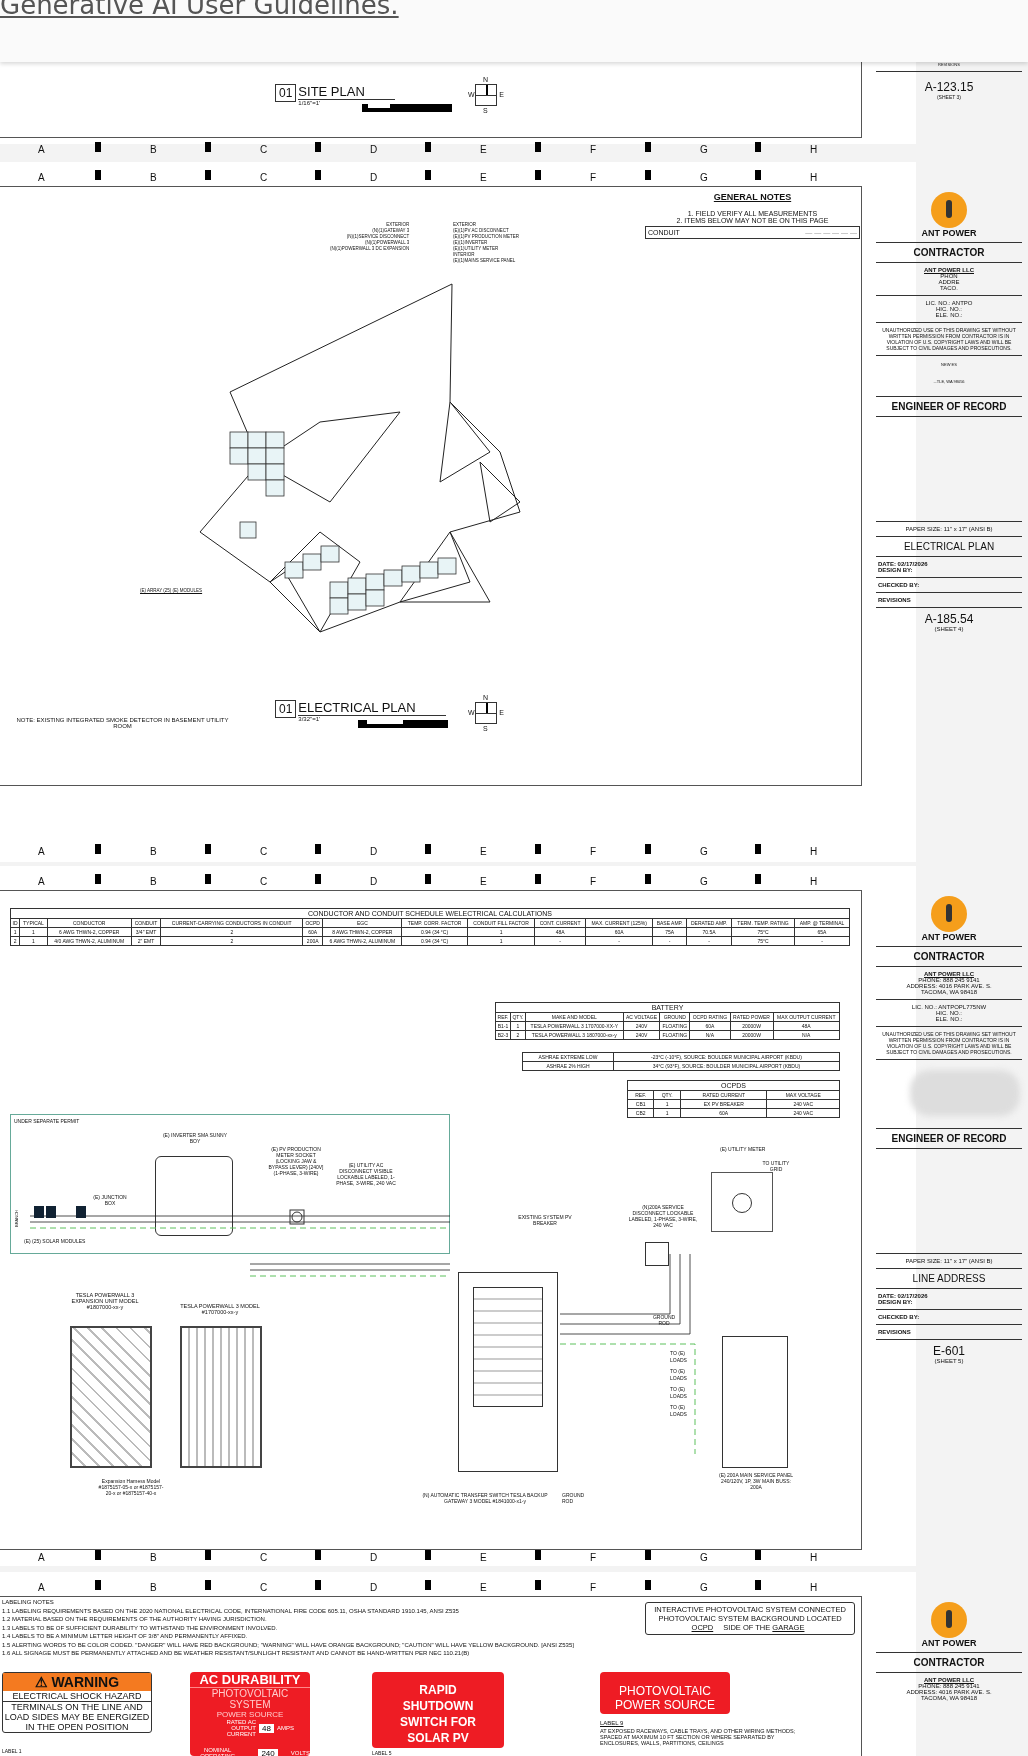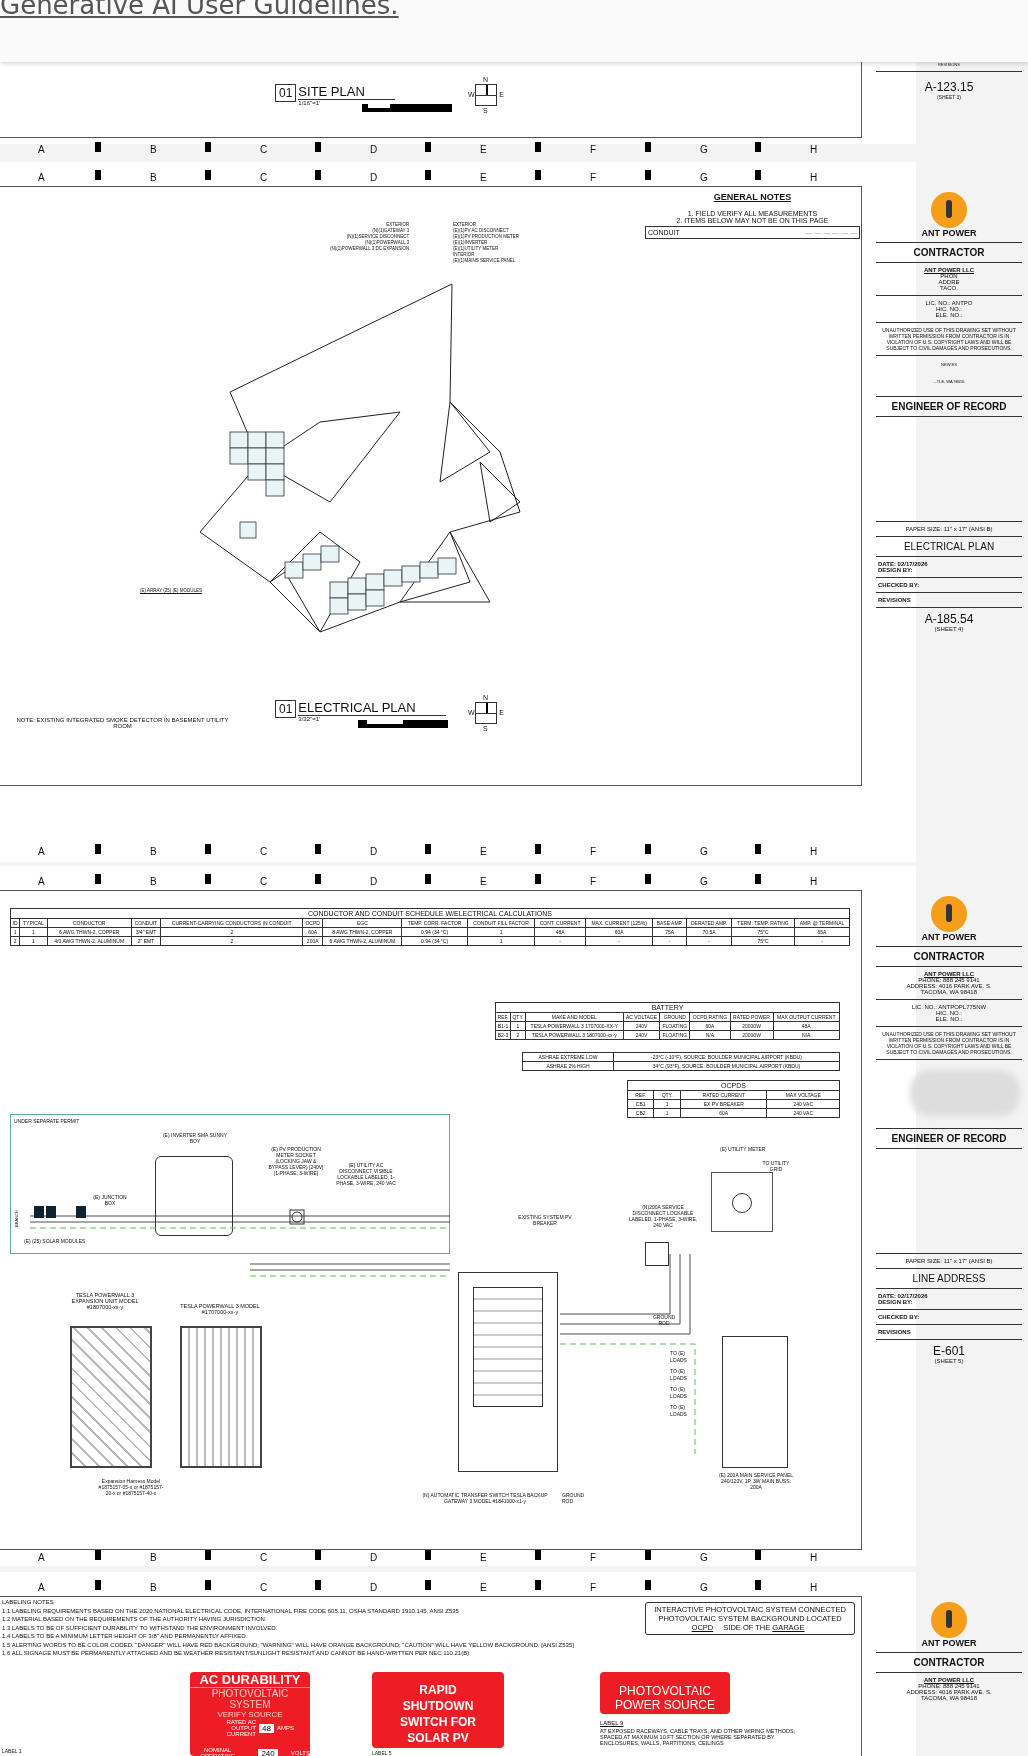--- a/index.html
+++ b/index.html
@@ -549,27 +549,32 @@
       <div>1.4 LABELS TO BE A MINIMUM LETTER HEIGHT OF 3/8" AND PERMANENTLY AFFIXED.</div>
       <div>1.5 ALERTING WORDS TO BE COLOR CODED. "DANGER" WILL HAVE RED BACKGROUND; "WARNING" WILL HAVE ORANGE BACKGROUND; "CAUTION" WILL HAVE YELLOW BACKGROUND. [ANSI Z535]</div>
       <div>1.6 ALL SIGNAGE MUST BE PERMANENTLY ATTACHED AND BE WEATHER RESISTANT/SUNLIGHT RESISTANT AND CANNOT BE HAND-WRITTEN PER NEC 110.21(B)</div>
   </div>
   <div class="abs" style="left:645px;top:30px;width:210px;border:1px solid #333;border-radius:3px;font-size:7.5px;text-align:center;padding:2px">
     <div>INTERACTIVE PHOTOVOLTAIC SYSTEM CONNECTED</div>
       <div>PHOTOVOLTAIC SYSTEM BACKGROUND LOCATED</div>
     <div><span style="text-decoration:underline;padding:0 8px">OCPD</span> <span>SIDE OF THE</span> <span style="text-decoration:underline;padding-right:12px">GARAGE</span></div>
   </div>
 
+  <div class="abs" style="left:2px;top:100px;width:150px;border:1px solid #333;border-radius:3px;text-align:center;font-size:9px">
+    <div style="background:#f47a20;font-size:14px;font-weight:bold;padding:1px"><span>⚠</span> <span>WARNING</span></div>
+    <div style="border-bottom:1px solid #333">ELECTRICAL SHOCK HAZARD</div>
+    <div>TERMINALS ON THE LINE AND LOAD SIDES MAY BE ENERGIZED IN THE OPEN POSITION</div>
+  </div>
   <div class="label-box" style="left:112px;top:128px;font-size:1px"></div>
   <div class="abs" style="left:2px;top:176px;font-size:5px">LABEL 1</div>
 
   <div class="label-box" style="left:190px;top:100px;width:120px;height:84px;background:#ee1c24">
     <div style="font-size:13px;border-bottom:1px solid #f88">AC DURABILITY</div>
     <div style="font-size:10px;font-weight:normal;color:#fcc">PHOTOVOLTAIC SYSTEM</div>
-    <div style="font-size:8px;font-weight:normal;color:#fcc">VERIFY SOURCE</div>
+    <div style="font-size:8px;font-weight:normal;color:#fcc">POWER SOURCE</div>
     <div style="font-size:6px;font-weight:normal;display:flex;justify-content:center;gap:3px;align-items:center">
         <span style="width:50px;text-align:right">RATED AC OUTPUT CURRENT</span>
         <span style="background:#fff;color:#000;padding:0 3px;font-size:8px">48</span>
         <span>AMPS</span>
       </div>
     <div style="font-size:6px;font-weight:normal;display:flex;justify-content:center;gap:13px;align-items:center;margin-top:10px">
         <span>NOMINAL OPERATING</span>
         <span style="background:#fff;color:#000;padding:0 3px;font-size:8px">240</span>
         <span>VOLTS</span>
       </div>

